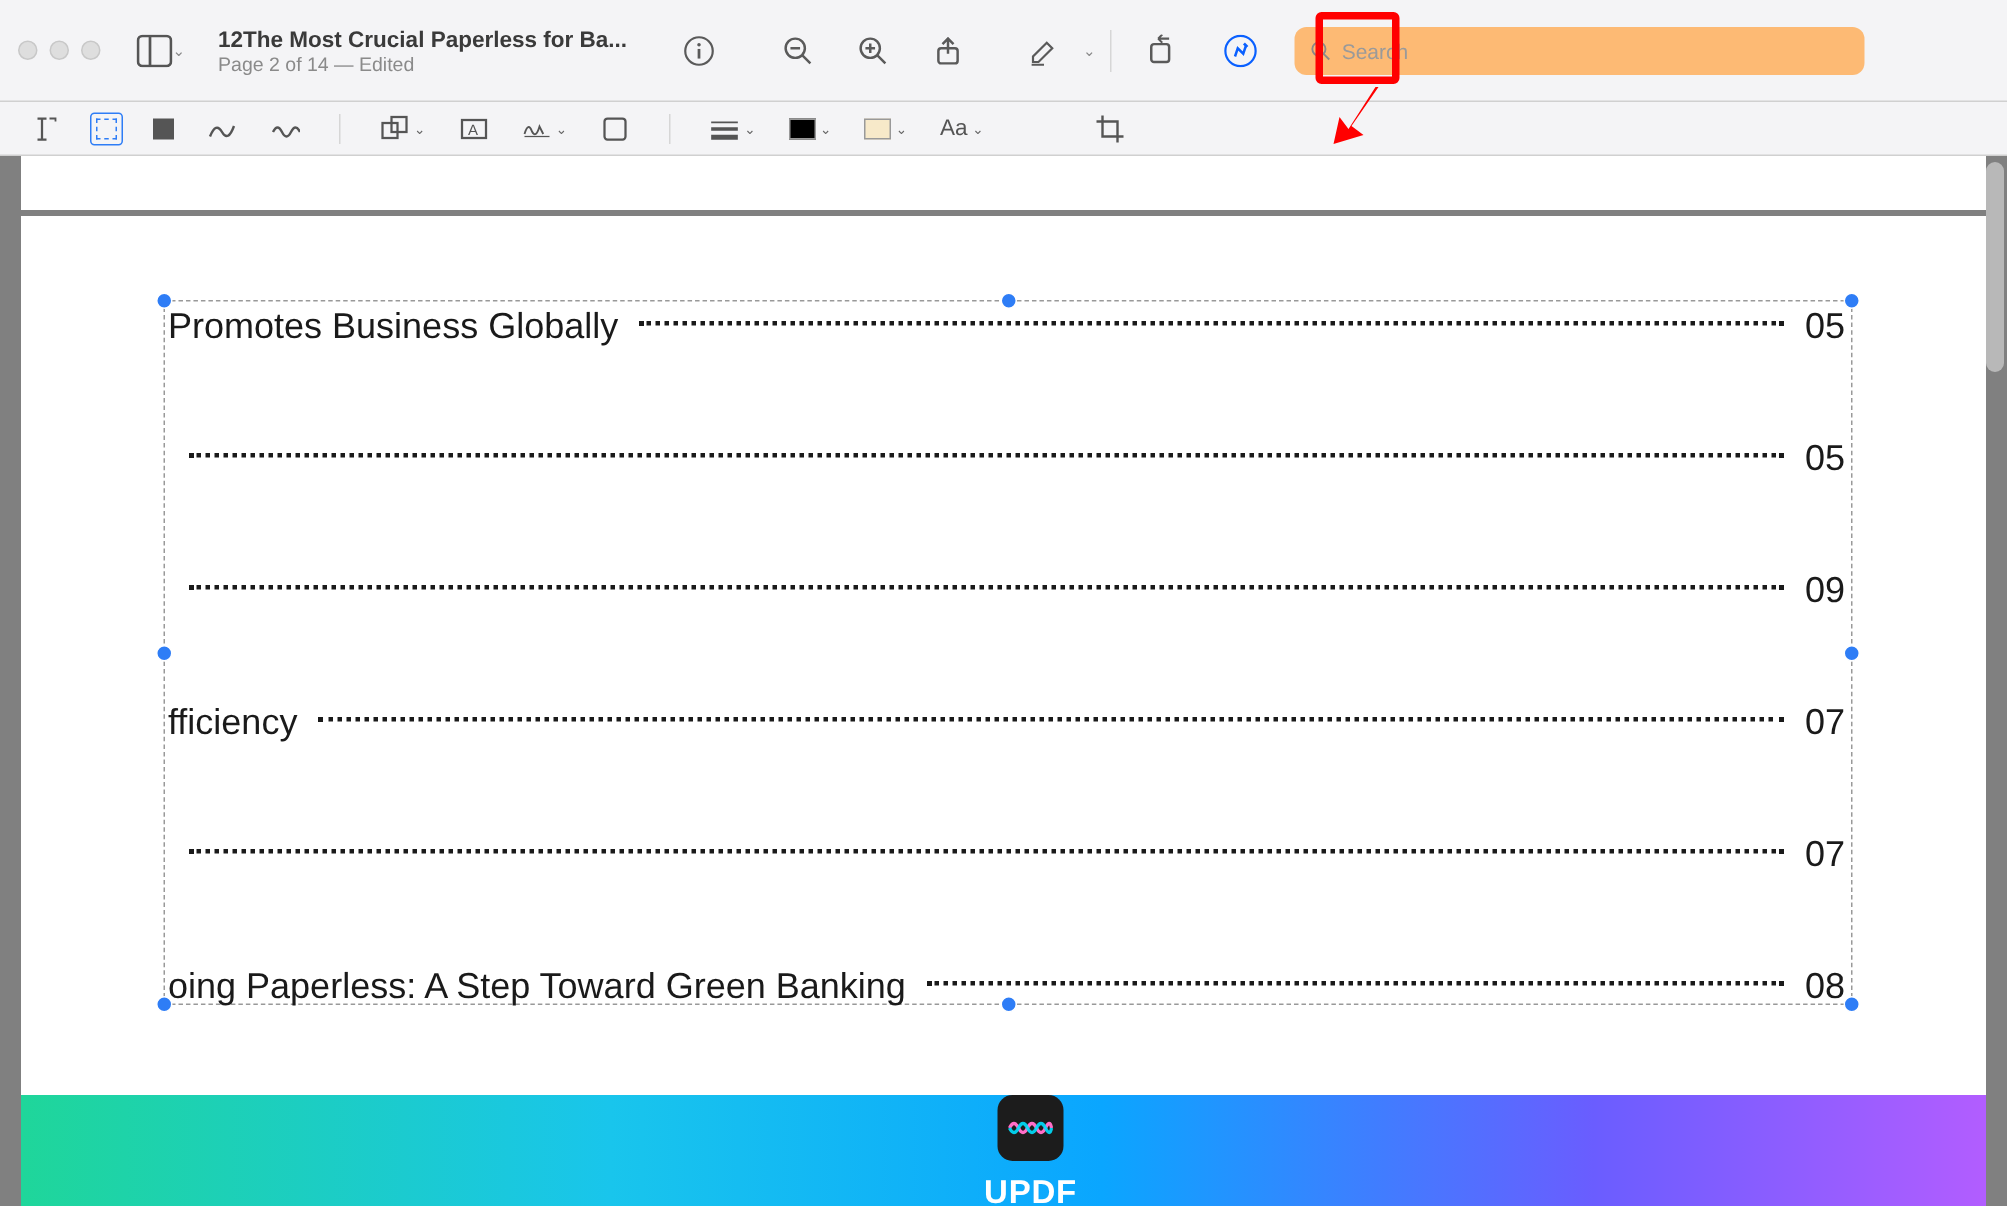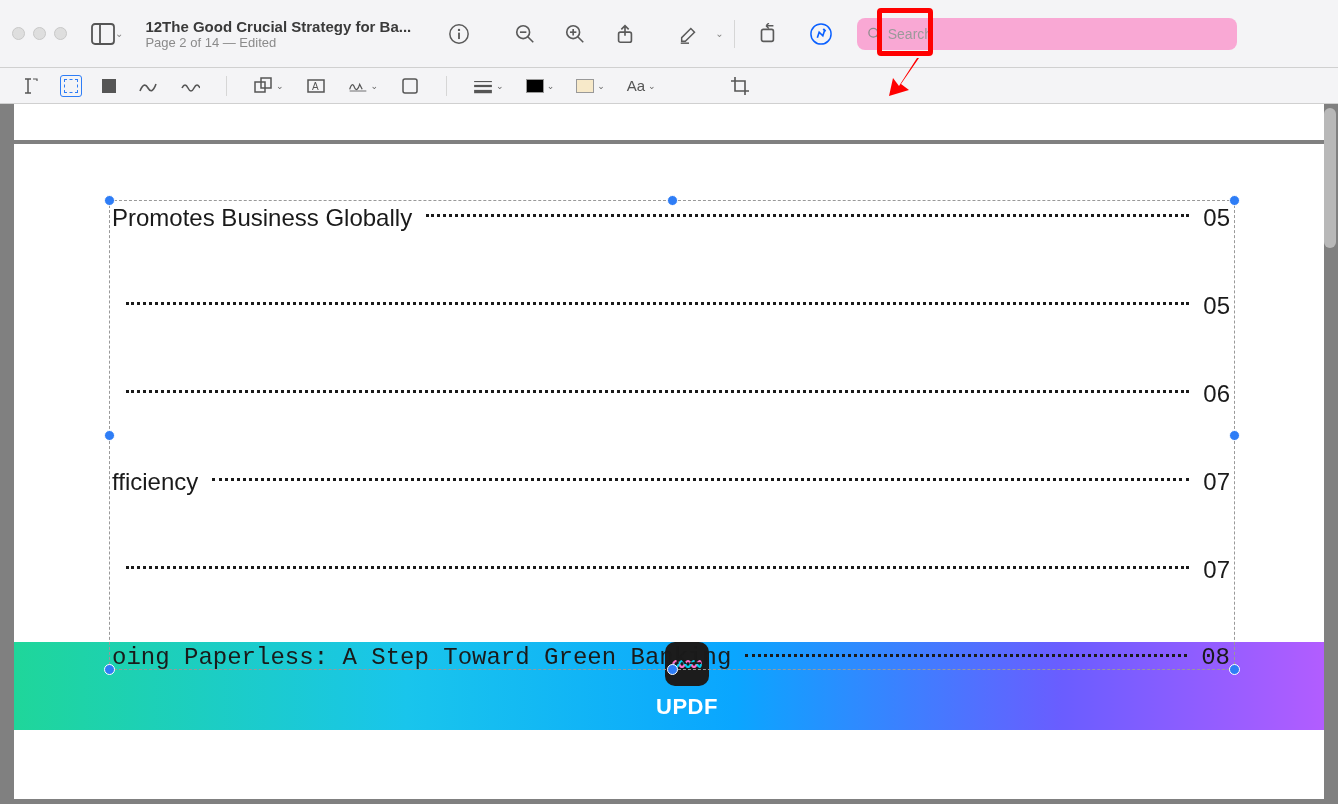--- a/index.html
+++ b/index.html
@@ -29,21 +29,21 @@
     .tool-icon svg { width: 22px; height: 22px; }
     
     .divider-v { width:1px; height: 28px; background:#d6d6d6; margin: 0 4px; }
     .chev { font-size:10px; color:#888; margin-left:-2px; }
     
     .markup-highlight { position: absolute; left: 877px; top: 8px; width: 56px; height: 48px; border: 5px solid #ff0000; border-radius: 4px; z-index: 10; pointer-events: none; }
     .red-arrow { position:absolute; left: 883px; top: 56px; z-index:10; pointer-events:none; }
     
     .markup-icon-inner { width:30px; height:30px; border-radius:50%; display:flex; align-items:center; justify-content:center; color:#0a60ff; }
     
-    .search-wrap { flex:1; display:flex; align-items:center; background:#f9a8d4; border-radius:8px; height:32px; padding:0 10px; margin-left:8px; max-width: 380px; }
+    .search-wrap { flex:1; display:flex; align-items:center; background:#fdba74; border-radius:8px; height:32px; padding:0 10px; margin-left:8px; max-width: 380px; }
     .search-wrap input { border:none; background:transparent; outline:none; font-size:14px; color:#333; width:100%; margin-left:6px; }
     .search-wrap input::placeholder { color:#9a9a9a; }
     
     .toolbar-second {
       height: 36px;
       background: #f4f4f6;
       border-bottom: 1px solid #d0d0d0;
       display:flex;
       align-items:center;
       padding: 0 18px;
@@ -107,21 +107,21 @@
 
   <div class="sidebar-toggle">
     <svg width="24" height="22" viewBox="0 0 24 22">
         <rect x="1" y="1" width="22" height="20" rx="3" fill="none" stroke="#555" stroke-width="1.8"></rect>
         <line x1="9" y1="1" x2="9" y2="21" stroke="#555" stroke-width="1.8"></line>
       </svg>
     <span class="chev">⌄</span>
   </div>
 
   <div class="title-block">
-    <div class="doc-title">12The Good Crucial Strategy for Ba...</div>
+    <div class="doc-title">12The Most Crucial Paperless for Ba...</div>
     <div class="doc-subtitle">Page 2 of 14 — Edited</div>
   </div>
 
   <div style="flex:0 0 14px"></div>
 
   <div class="tool-icon">
     <svg viewBox="0 0 24 24">
         <circle cx="12" cy="12" r="10" fill="none" stroke="currentColor" stroke-width="1.6"></circle>
         <circle cx="12" cy="7.5" r="1.3" fill="currentColor"></circle>
         <rect x="11" y="10.5" width="2" height="7" fill="currentColor"></rect>
@@ -275,21 +275,21 @@
   <div class="tb2-icon">
       <svg viewBox="0 0 20 20">
         <path d="M5 1 V15 H19 M1 5 H15 V19" stroke="currentColor" stroke-width="1.6" fill="none"></path>
       </svg>
     </div>
 </div>
 
 <div class="canvas-area">
   <div class="page-top"></div>
   <div style="height:4px;"></div>
-  <div class="page-main" style="height:498px;">
+  <div class="page-main" style="height:586px;">
 
     <div class="selection-box">
       <div class="handle h-tl"></div>
       <div class="handle h-tm"></div>
       <div class="handle h-tr"></div>
       <div class="handle h-ml"></div>
       <div class="handle h-mr"></div>
       <div class="handle h-bl"></div>
       <div class="handle h-bm"></div>
       <div class="handle h-br"></div>
@@ -300,32 +300,32 @@
         <span class="toc-title">Promotes Business Globally</span>
         <span class="toc-dots"></span>
         <span class="toc-page">05</span>
       </div>
       <div class="toc-row">
         <span class="toc-dots"></span>
         <span class="toc-page">05</span>
       </div>
       <div class="toc-row">
         <span class="toc-dots"></span>
-        <span class="toc-page">06</span>
+        <span class="toc-page">09</span>
       </div>
       <div class="toc-row">
         <span class="toc-title">fficiency</span>
         <span class="toc-dots"></span>
         <span class="toc-page">07</span>
       </div>
       <div class="toc-row">
         <span class="toc-dots"></span>
         <span class="toc-page">07</span>
       </div>
-      <div class="toc-row" style="margin-bottom:0;font-family:Liberation Mono, monospace;">
+      <div class="toc-row" style="margin-bottom:0;">
         <span class="toc-title">oing Paperless: A Step Toward Green Banking</span>
         <span class="toc-dots"></span>
         <span class="toc-page">08</span>
       </div>
     </div>
   </div>
 
   <div class="updf-banner">
     <div class="updf-logo">
       <svg width="30" height="14" viewBox="0 0 30 14">

